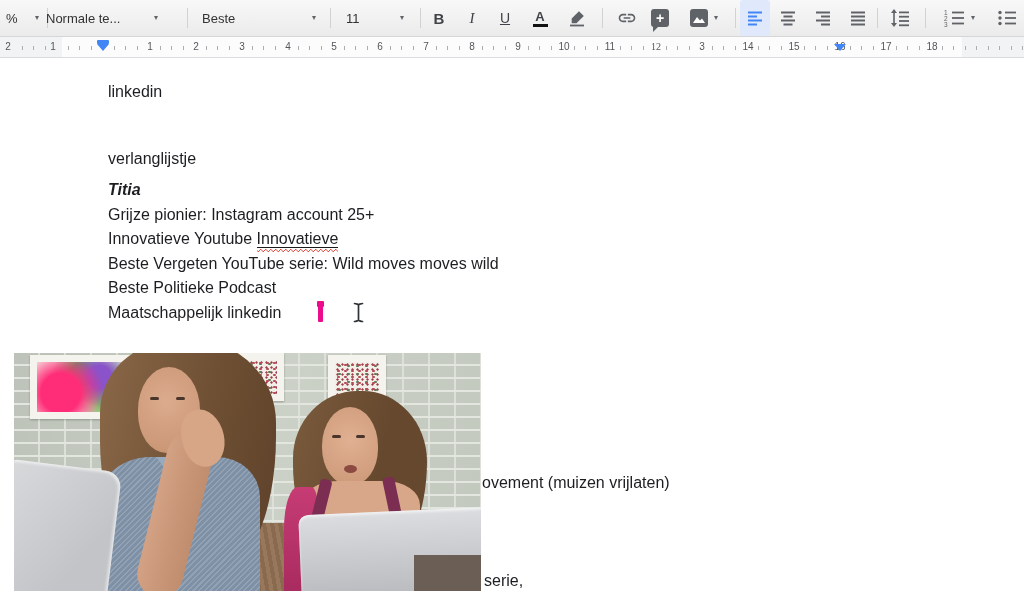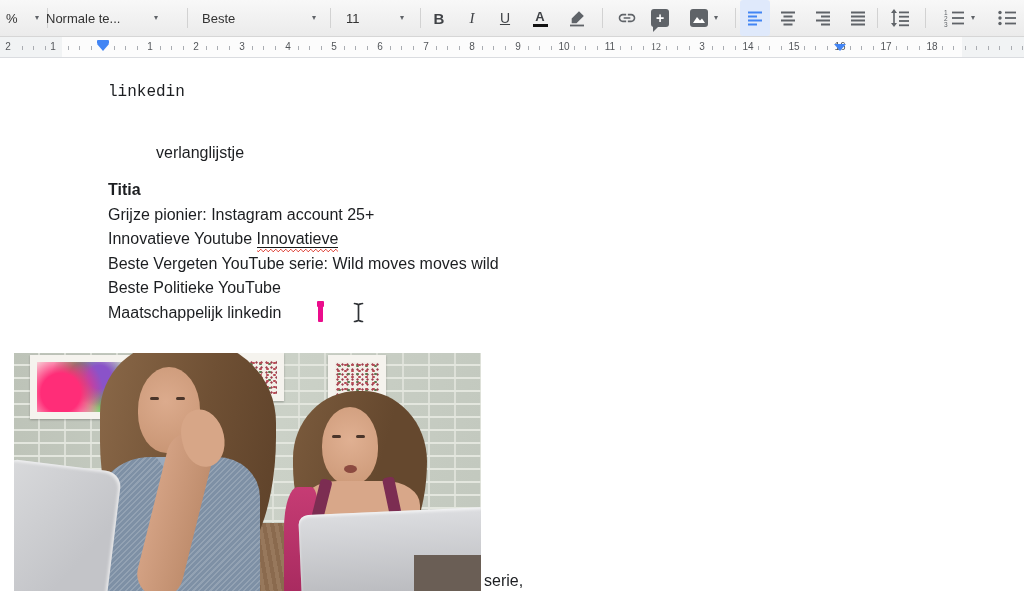--- a/index.html
+++ b/index.html
@@ -322,32 +322,33 @@
       <div class="mbar"></div>
         <div class="mtri"></div>
       </div>
     <div class="marker" style="left:834px; top:7px;">
       <div class="mtri"></div>
       </div>
   </div>
 
   <div class="page">
     <div id="doc-lines">
-        <div class="doc-line" style="top: 22px; font-family: Liberation Mono, monospace;">linkedin</div>
+        <div class="doc-line" style="top: 22px;">linkedin</div>
         <div class="doc-line" style="top: 46.5px;"></div>
-        <div class="doc-line" style="top: 83px; margin-left: 48px;">verlanglijstje</div>
+        <div class="doc-line" style="top: 89px;">verlanglijstje</div>
         <div class="doc-line" style="top: 95.5px;"></div>
-        <div class="doc-line" style="top: 120px; font-weight: 700;">Titia</div>
+        <div class="doc-line" style="top: 120px; font-weight: 700; font-style: italic;">Titia</div>
         <div class="doc-line" style="top: 144.5px;">Grijze pionier: Instagram account 25+</div>
         <div class="doc-line" style="top: 169px;"><span>Innovatieve Youtube </span><span class="misspelled">Innovatieve</span></div>
         <div class="doc-line" style="top: 193.5px; text-align: center;">Beste Vergeten YouTube serie: Wild moves moves wild</div>
-        <div class="doc-line" style="top: 218px;">Beste Politieke YouTube</div>
+        <div class="doc-line" style="top: 218px;">Beste Politieke Podcast</div>
         <div class="doc-line" style="top: 242.5px;">Maatschappelijk linkedin</div>
       </div>
 
+    <div class="partial-text" style="left:482px; top:416px;">ovement (muizen vrijlaten)</div>
     <div class="partial-text" style="left:484px; top:514px;">serie,</div>
 
     <div class="collab-cursor" style="left:318px; top:244px;"></div>
 
     <svg class="ibeam" style="left:352px; top:243px;" width="13" height="23" viewBox="0 0 13 23">
       <g fill="none" stroke="#fff" stroke-width="4" stroke-linecap="round">
         <path d="M2.5,2.5 C4.5,2.5 5.5,3.5 6.5,3.5 C7.5,3.5 8.5,2.5 10.5,2.5 M6.5,3.5 V19.5 M2.5,20.5 C4.5,20.5 5.5,19.5 6.5,19.5 C7.5,19.5 8.5,20.5 10.5,20.5"></path>
         </g>
       <g fill="none" stroke="#2f3236" stroke-width="1.7" stroke-linecap="round">
         <path d="M2.5,2.5 C4.5,2.5 5.5,3.5 6.5,3.5 C7.5,3.5 8.5,2.5 10.5,2.5 M6.5,3.5 V19.5 M2.5,20.5 C4.5,20.5 5.5,19.5 6.5,19.5 C7.5,19.5 8.5,20.5 10.5,20.5"></path>

